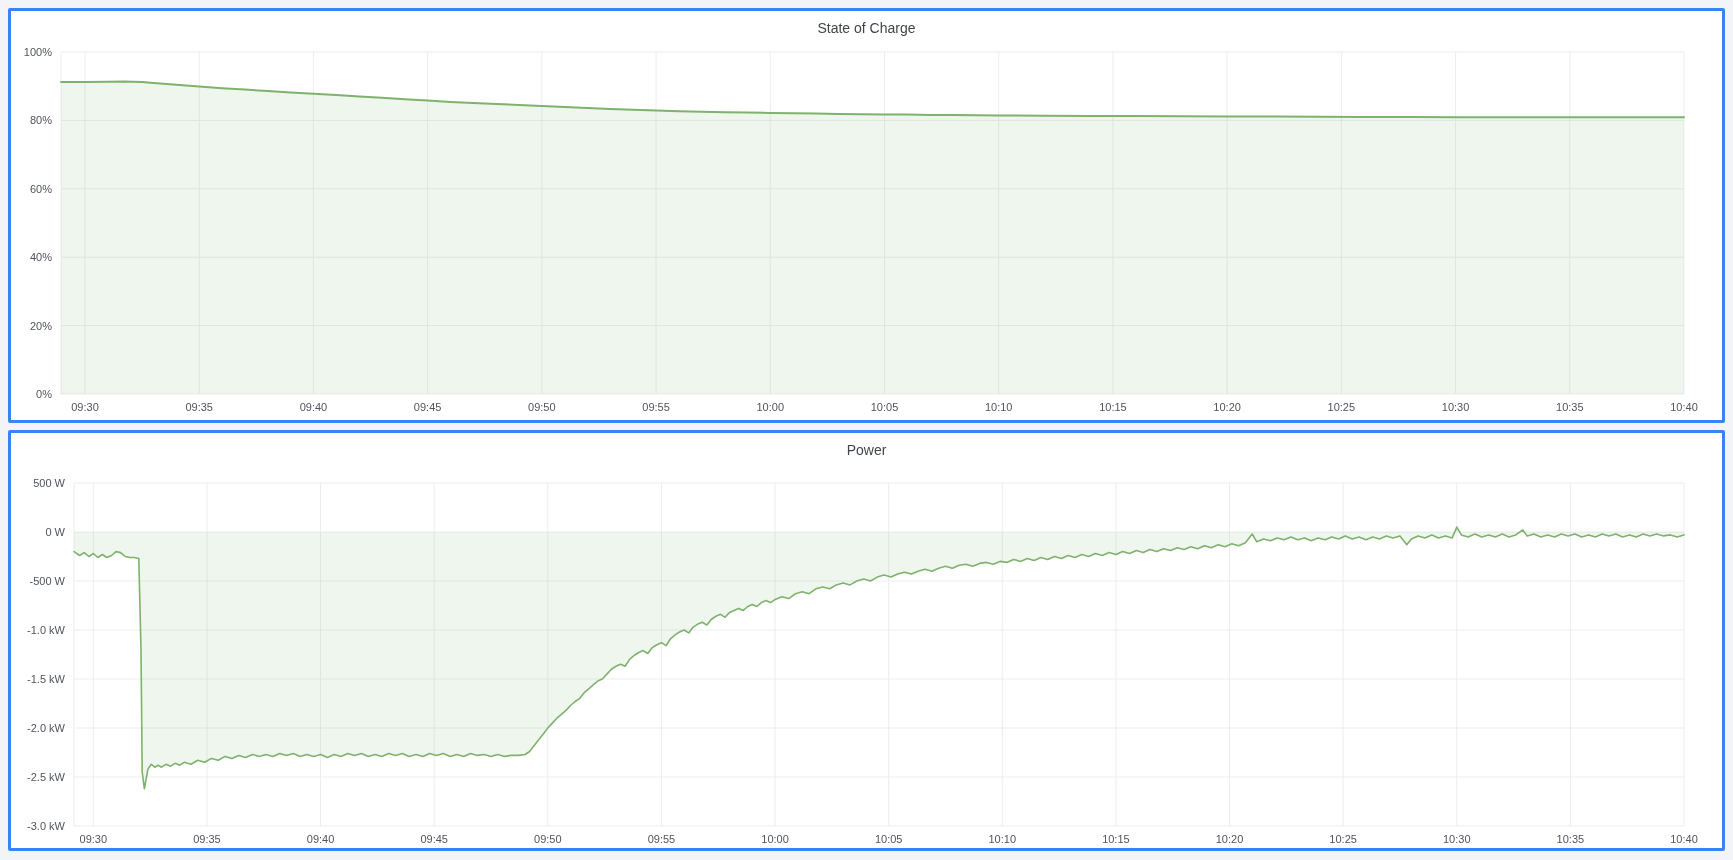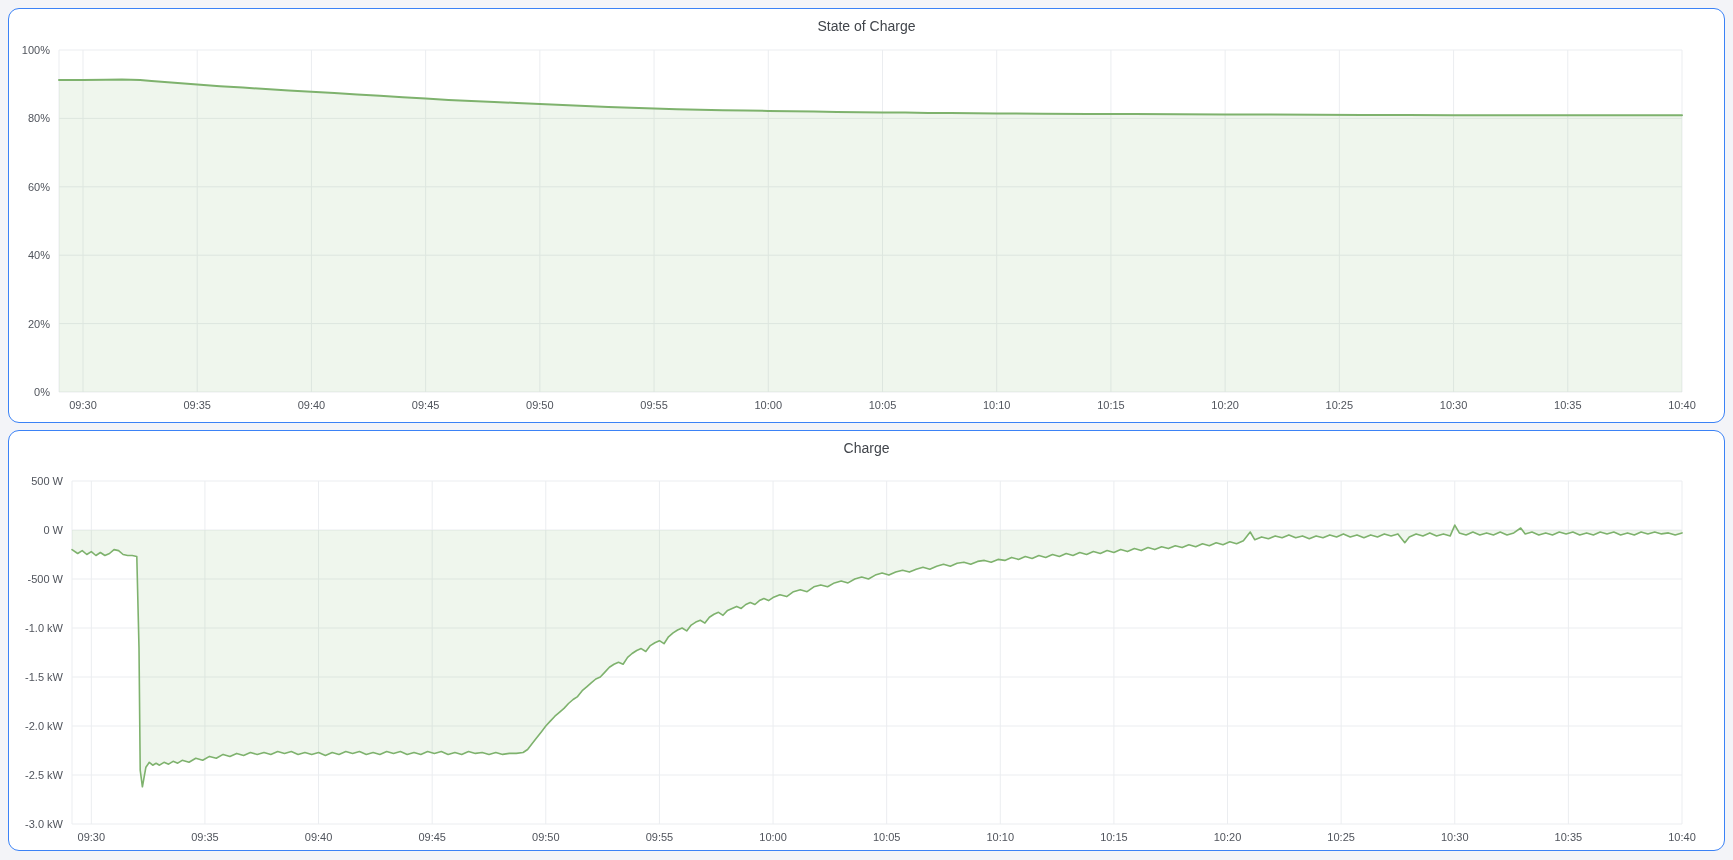--- a/index.html
+++ b/index.html
@@ -5,22 +5,22 @@
   html,body{margin:0;padding:0;}
   body{
     width:1733px;height:860px;overflow:hidden;
     background:#f3f4f8;
     font-family:"Liberation Sans","DejaVu Sans",sans-serif;
   }
   .panel{
     position:relative;
     margin-left:8px;margin-right:8px;
     background:#ffffff;
-    border:1px solid #3b82f6;
-    border-radius:11px;
+    border:3px solid #3b82f6;
+    border-radius:2px;
     box-sizing:border-box;
   }
   #panel-soc{margin-top:8px;height:415px;}
   #panel-power{margin-top:7px;height:421px;}
   .panel-title{
     position:absolute;top:9px;left:0;right:0;
     text-align:center;
     font-size:14px;font-weight:500;color:#41454b;
     margin:0;z-index:2;
   }
@@ -81,21 +81,21 @@
           <text x="1101.9232934553131" y="400" text-anchor="middle" class="tick">10:15</text>
           <text x="1216.1386347642504" y="400" text-anchor="middle" class="tick">10:20</text>
           <text x="1330.3539760731878" y="400" text-anchor="middle" class="tick">10:25</text>
           <text x="1444.5693173821253" y="400" text-anchor="middle" class="tick">10:30</text>
           <text x="1558.7846586910625" y="400" text-anchor="middle" class="tick">10:35</text>
           <text x="1673" y="400" text-anchor="middle" class="tick">10:40</text>
         </svg></div>
   </section>
 
   <section class="panel" id="panel-power">
-    <h2 class="panel-title">Charge</h2>
+    <h2 class="panel-title">Power</h2>
     <div class="plot"><svg width="1712" height="419">
           <line x1="63" x2="1673" y1="50" y2="50" stroke="#ebedf0" stroke-width="1"></line>
           <line x1="63" x2="1673" y1="99" y2="99" stroke="#ebedf0" stroke-width="1"></line>
           <line x1="63" x2="1673" y1="148" y2="148" stroke="#ebedf0" stroke-width="1"></line>
           <line x1="63" x2="1673" y1="197" y2="197" stroke="#ebedf0" stroke-width="1"></line>
           <line x1="63" x2="1673" y1="246" y2="246" stroke="#ebedf0" stroke-width="1"></line>
           <line x1="63" x2="1673" y1="295" y2="295" stroke="#ebedf0" stroke-width="1"></line>
           <line x1="63" x2="1673" y1="344" y2="344" stroke="#ebedf0" stroke-width="1"></line>
           <line x1="63" x2="1673" y1="393" y2="393" stroke="#ebedf0" stroke-width="1"></line>
           <line x1="82.31545518701482" x2="82.31545518701482" y1="50" y2="393" stroke="#ebedf0" stroke-width="1"></line>

